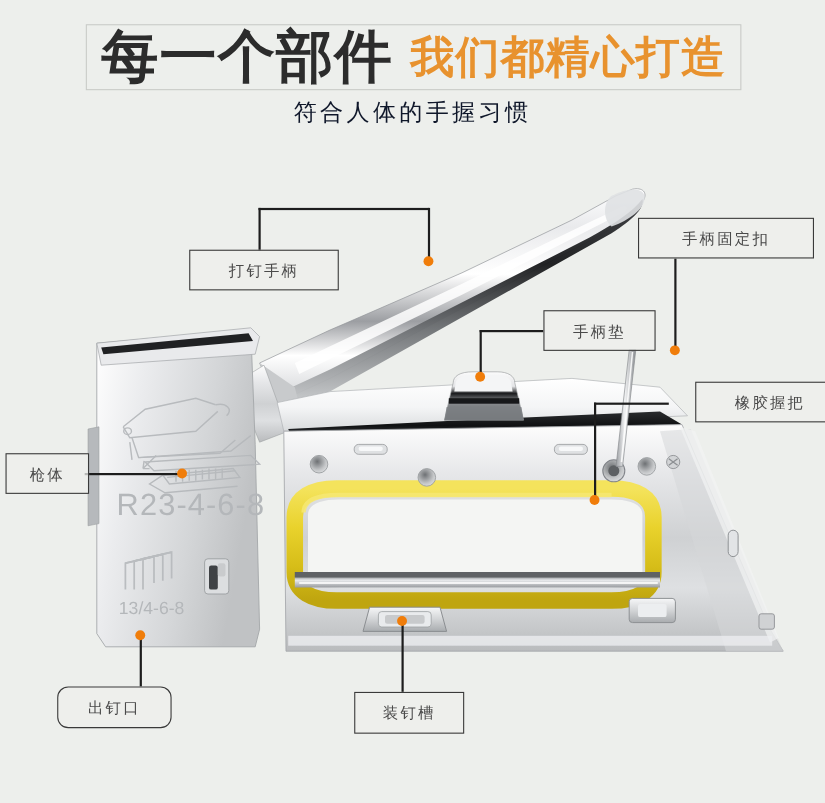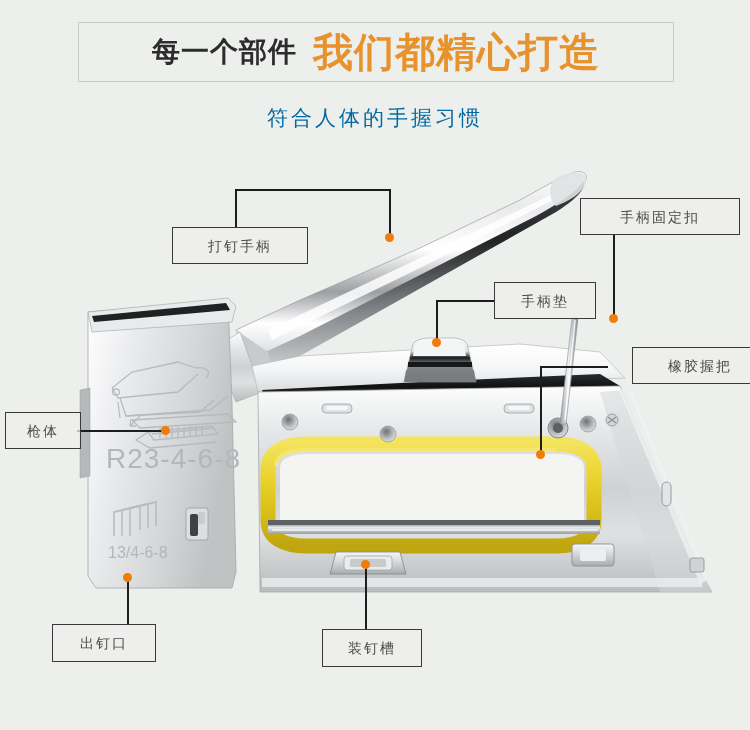--- a/index.html
+++ b/index.html
@@ -20,40 +20,40 @@
     position: absolute;
     left: 78px; top: 22px;
     width: 596px; height: 60px;
     border: 1px solid #c9cbc8;
     display: flex;
     align-items: center;
     justify-content: center;
     gap: 16px;
   }
   .title-main {
-    font-size: 28px;
+    font-size: 52px;
     font-weight: bold;
     color: #2c2c2c;
     letter-spacing: 1px;
     line-height: 1;
   }
   .title-accent {
     font-size: 40px;
     font-weight: bold;
     color: #e8922e;
     letter-spacing: 1px;
     line-height: 1;
   }
   .subtitle {
     position: absolute;
-    left: 0; top: 104px;
+    left: 0; top: 88px;
     width: 750px;
     text-align: center;
     font-size: 21px;
-    color: #0369a1;
+    color: #0f172a;
     letter-spacing: 3px;
   }
 
   
   .callout {
     position: absolute;
     border: 1.5px solid #3a3a3a;
     background: rgba(237,239,236,0.75);
     color: #4a4a4a;
     font-size: 14px;
@@ -364,21 +364,21 @@
   </div>
 
   <div class="lead h" style="left:77px; top:430px; width:88px;"></div>
   <div class="dot" style="left:161px; top:426px;"></div>
   <div class="callout" style="left:5px; top:412px; width:76px; height:37px;">
     <span>枪体</span>
   </div>
 
   <div class="lead v" style="left:127px; top:578px; height:46px;"></div>
   <div class="dot" style="left:123px; top:573px;"></div>
-  <div class="callout" style="left:52px; top:624px; width:104px; height:38px;">
+  <div class="callout" style="left:52px; top:624px; width:104px; height:38px;border-radius:10px;">
     <span>出钉口</span>
   </div>
 
   <div class="lead v" style="left:365px; top:566px; height:63px;"></div>
   <div class="dot" style="left:361px; top:560px;"></div>
   <div class="callout" style="left:322px; top:629px; width:100px; height:38px;">
     <span>装钉槽</span>
   </div>
 
 </div>

